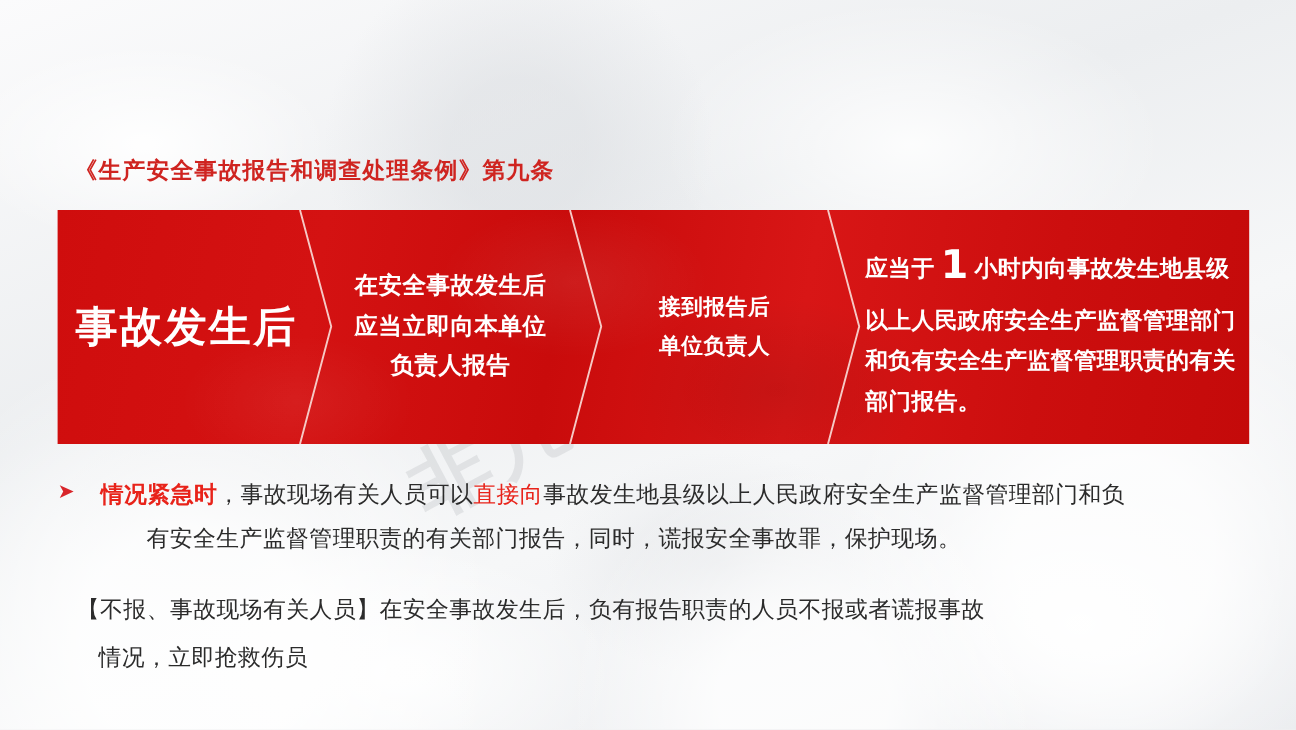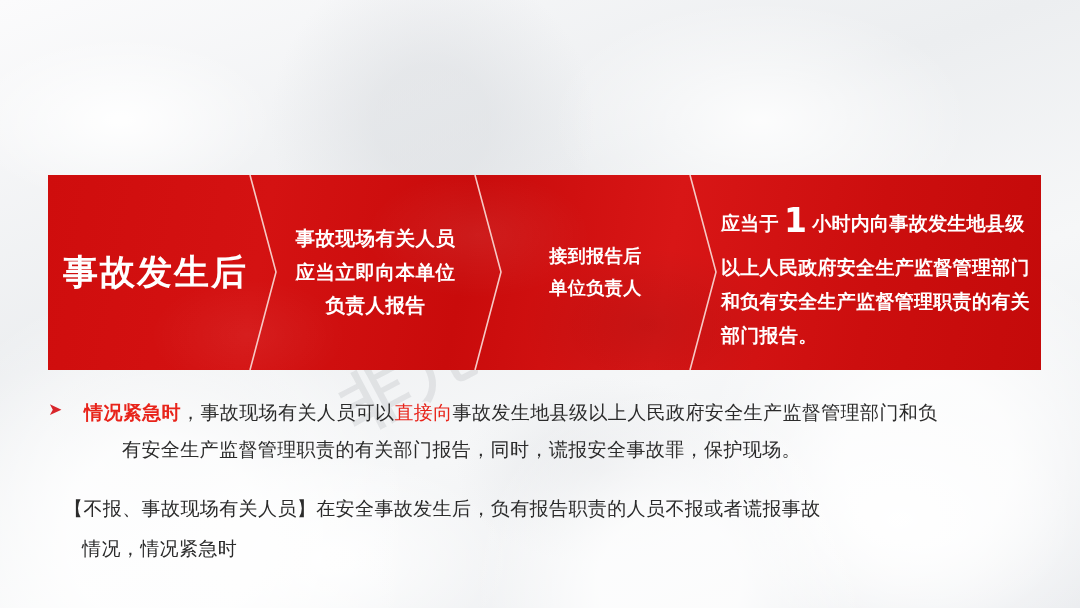--- a/index.html
+++ b/index.html
@@ -245,32 +245,33 @@
   }
 </style>
 </head>
 <body>
 
 <div id="slide">
 
   <div class="watermark">非凡公考</div>
 
 
+  <div class="subtitle">《生产安全事故报告和调查处理条例》第九条</div>
 
   <div class="flow-banner">
 
     <div class="seg seg-1">
       <div class="seg-text">
         <div>事故发生后</div>
       </div>
     </div>
 
     <div class="seg seg-2">
       <div class="seg-text">
-        <div>事故现场有关人员</div>
+        <div>在安全事故发生后</div>
         <div>应当立即向本单位</div>
         <div>负责人报告</div>
       </div>
     </div>
 
     <div class="seg seg-3">
       <div class="seg-text">
         <div>接到报告后</div>
         <div>单位负责人</div>
       </div>
@@ -298,16 +299,16 @@
       <span class="bullet-marker">➤</span>
       <div class="bullet-text">
         <span class="hl-red-bold">情况紧急时</span><span>，事故现场有关人员可以</span><span class="hl-red">直接向</span><span>事故发生地县级以上人民政府安全生产监督管理部门和负</span>
       </div>
     </div>
     <div class="bullet-cont">有安全生产监督管理职责的有关部门报告，同时，谎报安全事故罪，保护现场。</div>
   </div>
 
   <div class="crime-block">
     <div class="crime-line">【不报、事故现场有关人员】在安全事故发生后，负有报告职责的人员不报或者谎报事故</div>
-    <div class="crime-line crime-line-2">情况，情况紧急时</div>
+    <div class="crime-line crime-line-2">情况，立即抢救伤员</div>
   </div>
 
 </div>
 
 </body></html>

